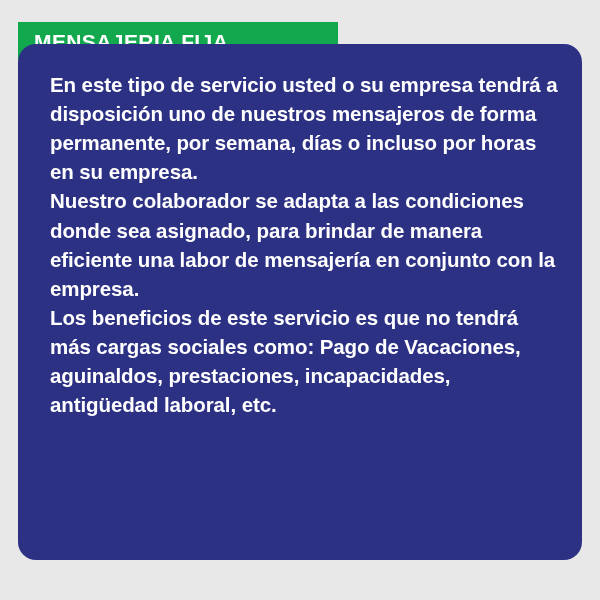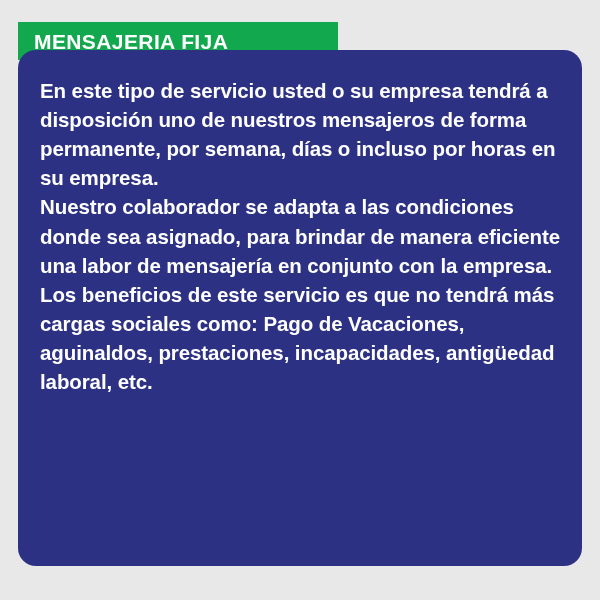--- a/index.html
+++ b/index.html
@@ -35,27 +35,27 @@
     color: #ffffff;
     font-size: 21px;
     font-weight: bold;
     letter-spacing: 0.4px;
     line-height: 1;
     white-space: nowrap;
   }
   .content-card {
     position: absolute;
     left: 18px;
-    top: 50px;
+    top: 44px;
     width: 564px;
     height: 516px;
     background: #2d3184;
     border-radius: 18px;
     box-sizing: border-box;
-    padding: 26px 22px 20px 22px;
+    padding: 26px 22px 20px 32px;
   }
   .content-card .body-text {
     color: #ffffff;
     font-size: 20.5px;
     font-weight: bold;
     line-height: 1.42;
     white-space: pre-line;
     letter-spacing: -0.1px;
   }
 </style>

